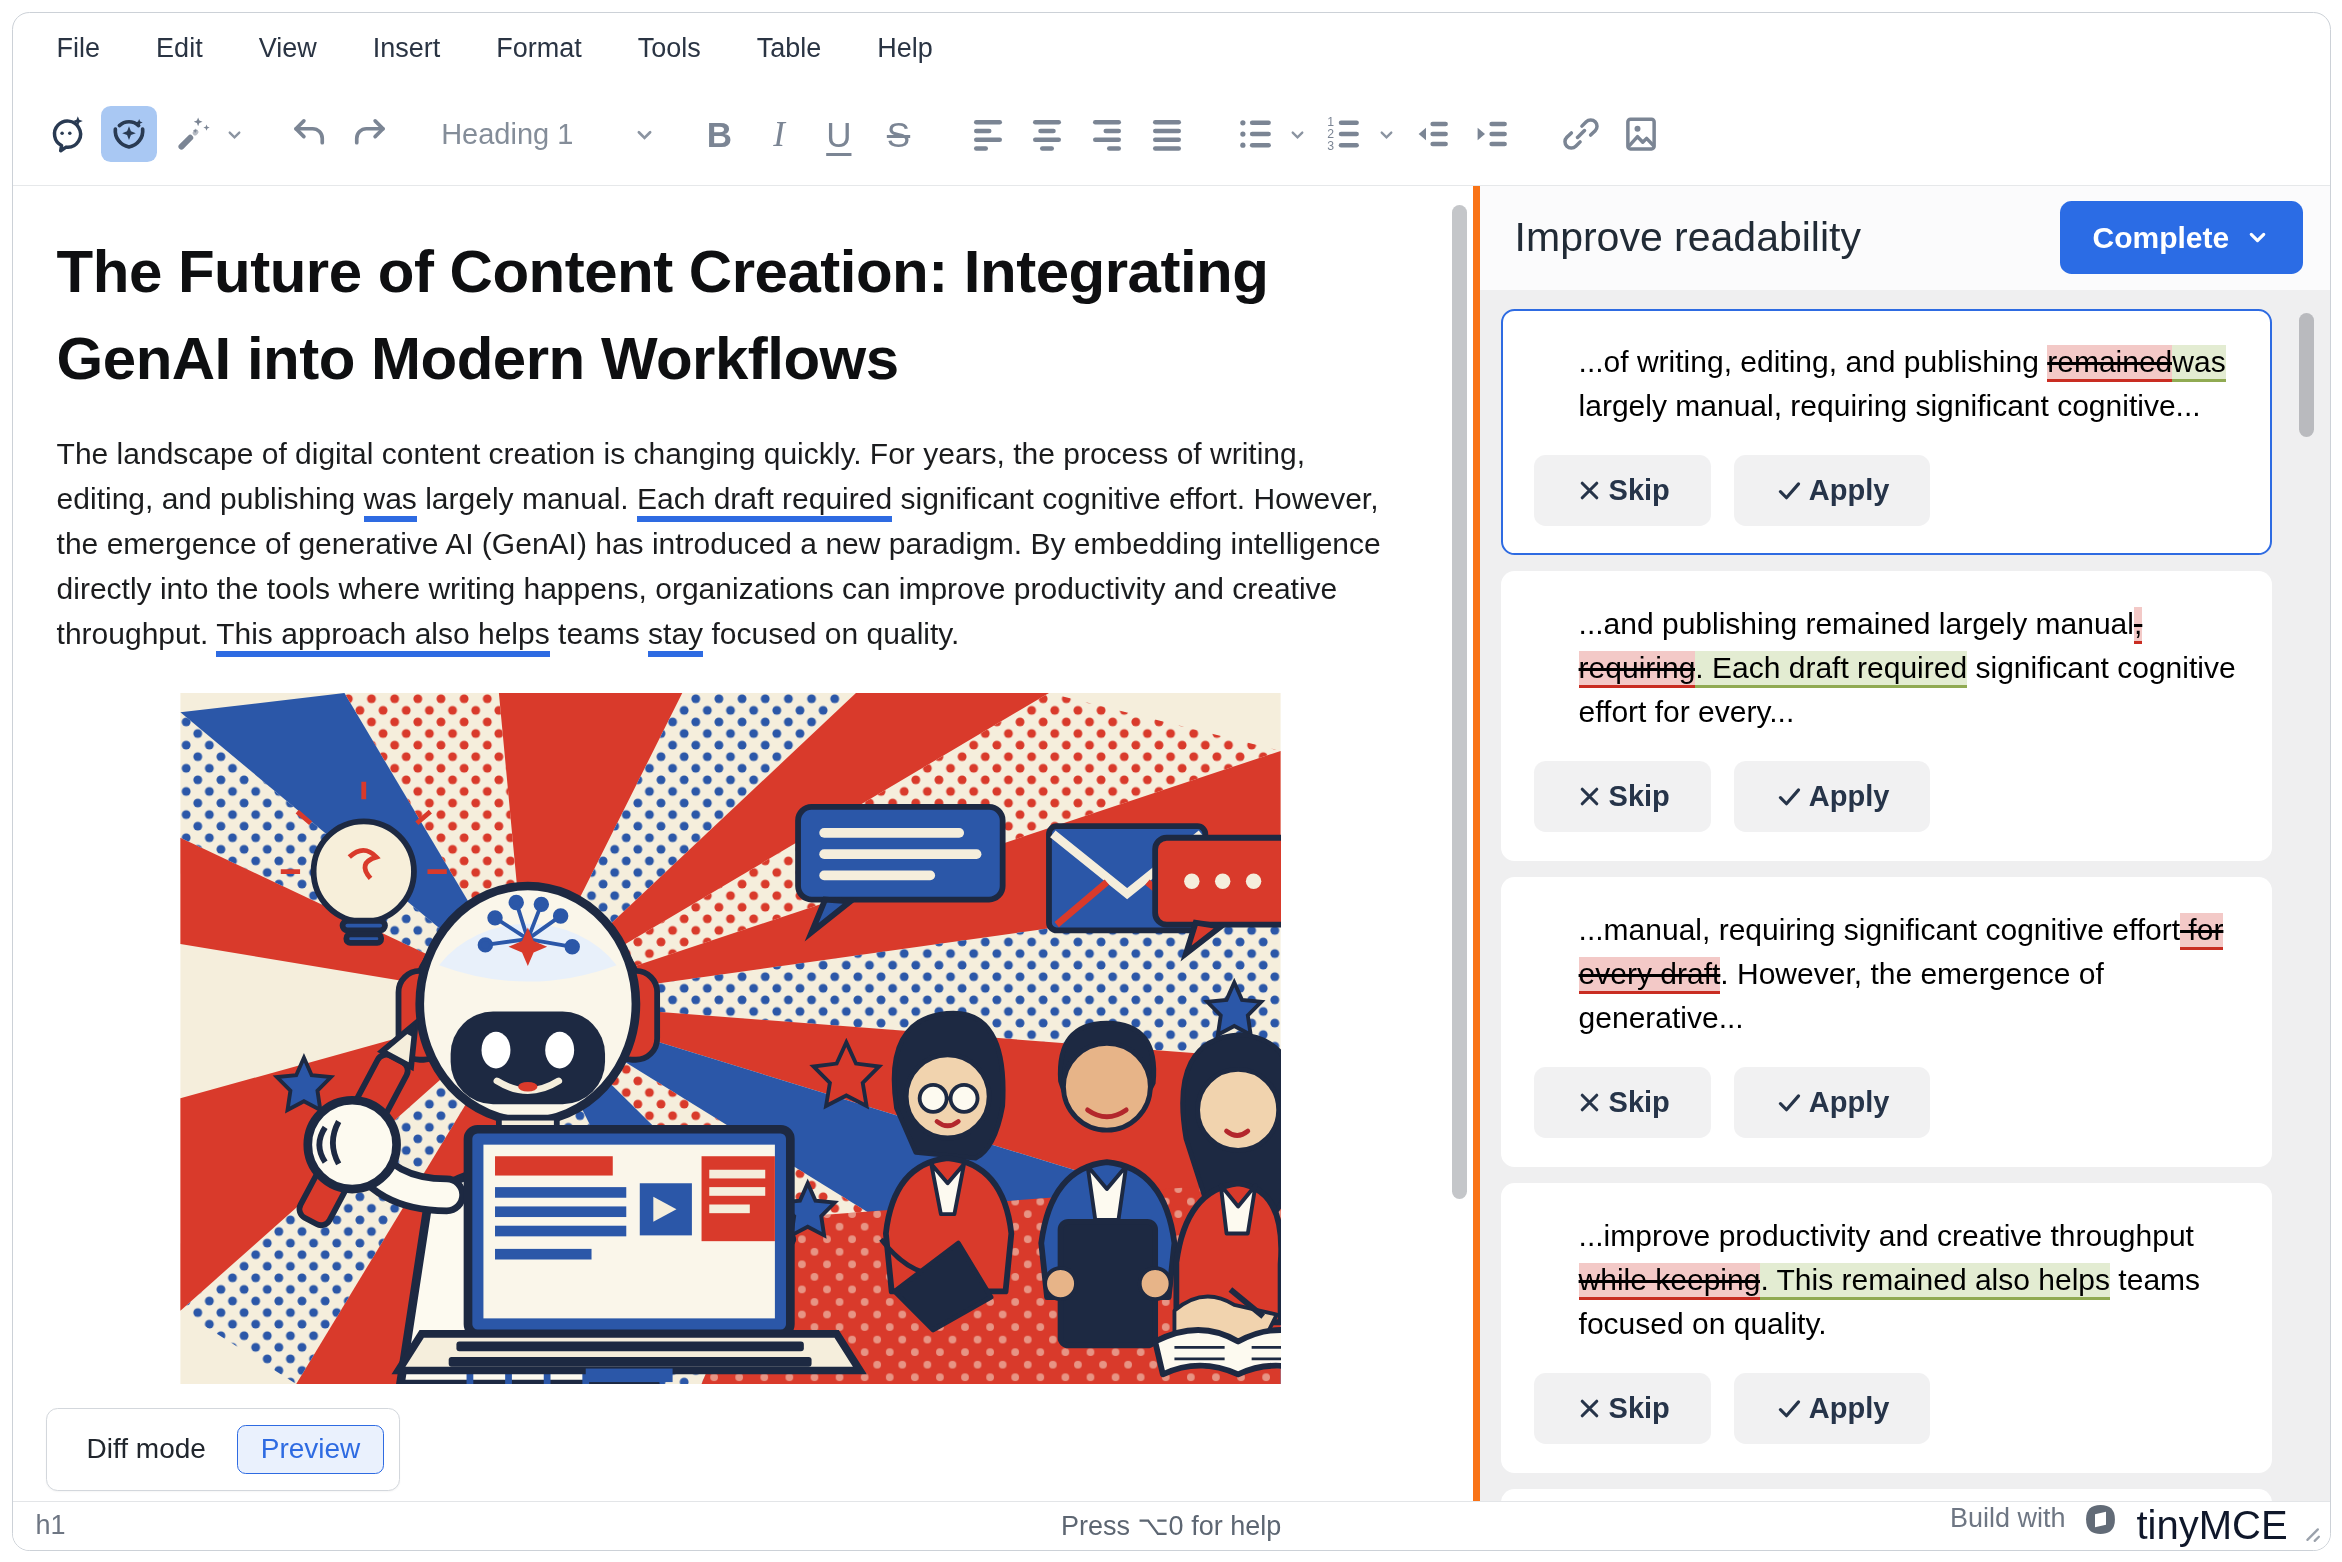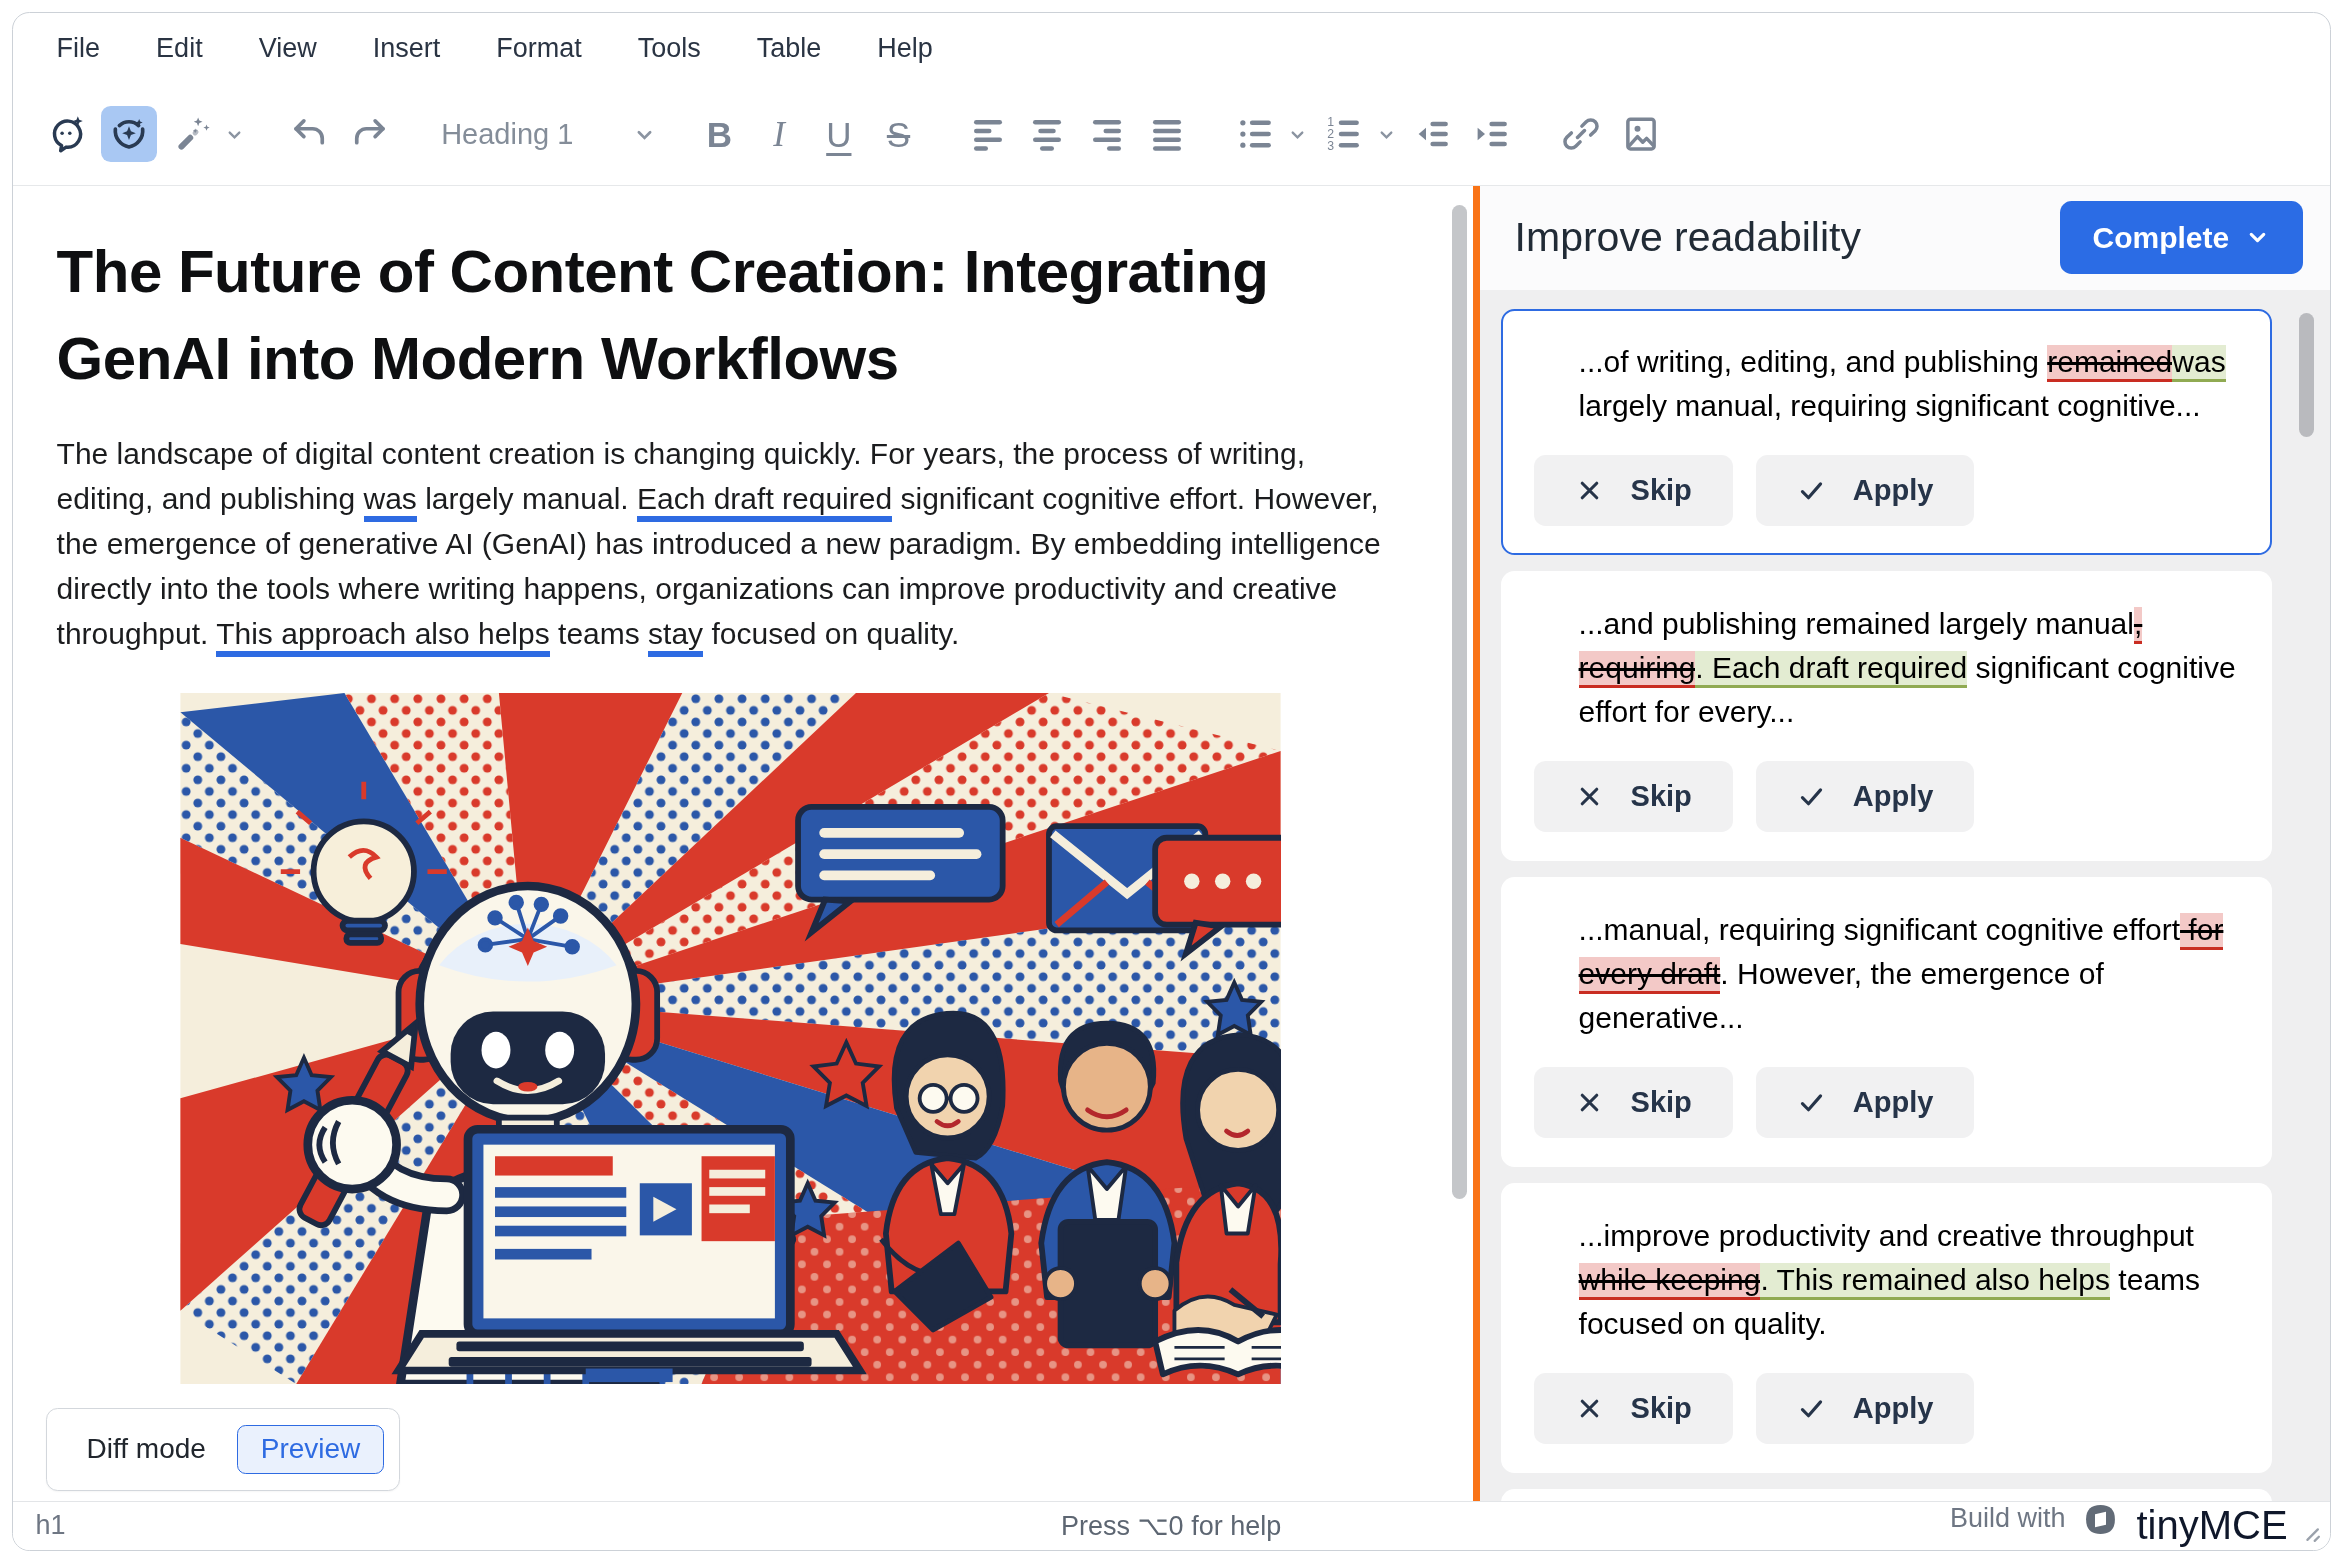--- a/index.html
+++ b/index.html
@@ -67,21 +67,21 @@
 
   .sb-body { flex:1 1 auto; position:relative; overflow:hidden; padding:19.3px 58px 0 21px; }
   .card { background:#fff; border:2.9px solid transparent; border-radius:13.5px;
           padding:29px 31px 27px 31px; margin-bottom:15.4px; }
   .card.active { border-color:#2e6be2; }
   .card-text { font-size:30px; line-height:44px; color:#000000;margin-left:45px; }
   .card-text .del { background:#f3c9c7; text-decoration:line-through; text-decoration-thickness:2.9px;
                     border-bottom:3.9px solid #c92d22; padding-bottom:1px; }
   .card-text .ins { background:#e3ecd2; border-bottom:3.9px solid #90aa52; padding-bottom:1px; }
   .card-actions { display:flex; gap:23px; margin-top:27px; }
-  .cbtn { display:flex; align-items:center; gap:27px; background:#f1f1f2; border:none;
+  .cbtn { display:flex; align-items:center; gap:5px; background:#f1f1f2; border:none;
           border-radius:11.6px; padding:19.3px 41px; font-size:29px; font-weight:bold;
           color:#263449; cursor:pointer; font-family:inherit; }
   .cbtn svg { width:29px; height:29px; }
   .sb-scrollbar { position:absolute; right:15.4px; top:23px; width:15.4px; height:124px;
                   border-radius:7.7px; background:#b9babe; }
 
   
   .statusbar { flex:0 0 49px; border-top:1px solid #e3e5e8; background:#fff; display:flex;
                align-items:center; font-size:27px; color:#6e7683; position:relative; }
   .sb-left { position:absolute; left:23px; }

